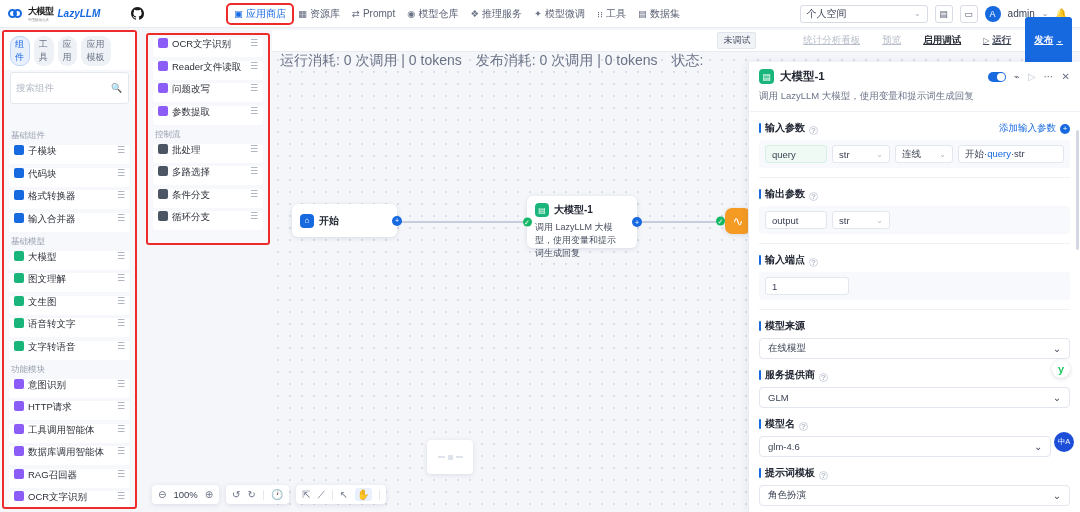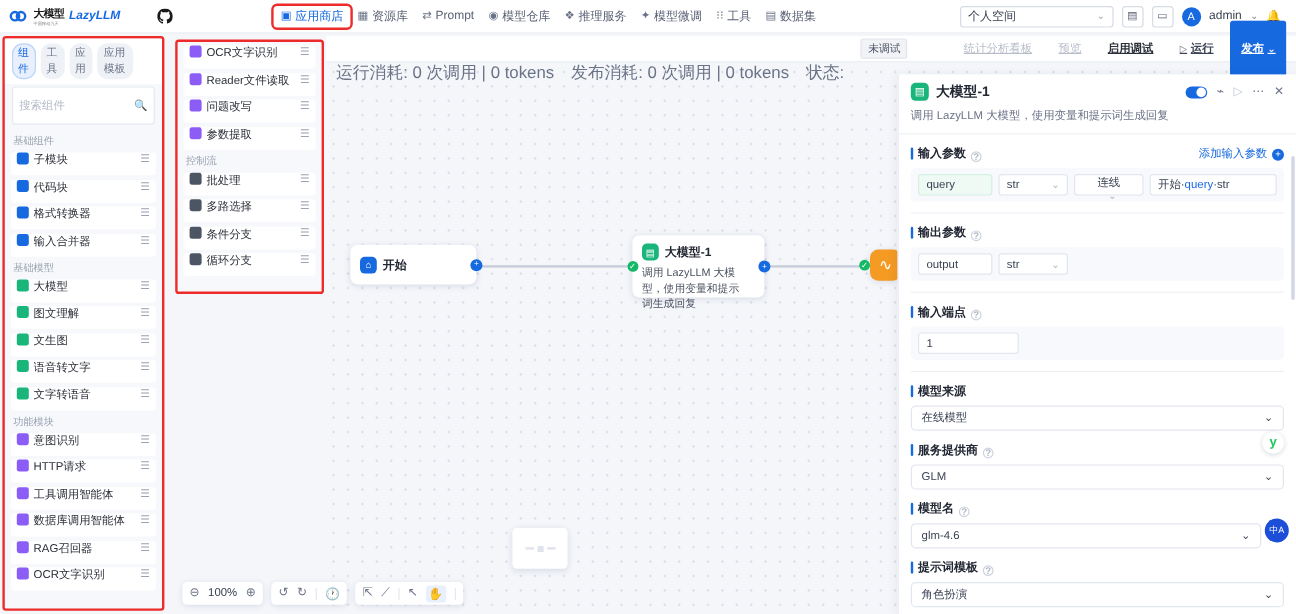--- a/index.html
+++ b/index.html
@@ -75,21 +75,21 @@
   .lp-tab.active:after {
     content:""; position: absolute; left: 0; right: 0; bottom: 0; height: 2px; background: #1769e0; border-radius: 2px;
   }
   .lp-collapse { margin-left: auto; font-size: 10px; color: #49506180; }
   .lp-chips { display: flex; gap: 4px; padding: 4px 24px 4px 6px; background:#fff;}
   .chip {
     font-size: 9px; padding: 2px 5px; border-radius: 9px; background: #eef1f6; color: #6b7387;
   }
   .chip.active { background: #e8f0fe; color: #1769e0; border: 1px solid #bcd4f7; padding: 1px 4px; }
   .lp-search {
-    margin: 2px 6px 4px 6px; height: 32px; background: #fff; border: 1px solid #e4e8ef;
+    margin: 2px 6px 22px 6px; height: 32px; background: #fff; border: 1px solid #e4e8ef;
     border-radius: 3px; display: flex; align-items: center; padding: 0 5px; justify-content: space-between;
   }
   .lp-search span { font-size: 9.5px; color: #b4bac7; }
   .lp-list { flex: 1; overflow: hidden; padding: 0 5px; }
   .lp-sec { font-size: 8.5px; color: #9aa1b1; margin: 4px 0 3px 2px; }
   .lp-item {
     height: 19px; background: #fff; border-radius: 3px; margin-bottom: 3.5px;
     display: flex; align-items: flex-start; padding: 0 5px; gap: 4px; cursor: pointer;
   }
   .lp-item .bico {
@@ -227,21 +227,21 @@
   .param-box {
     background: #f7f9fc; border-radius: 4px; padding: 5px 6px; display: flex; gap: 5px; align-items: center;
   }
   .fld {
     height: 18px; background: #fff; border: 1px solid #e2e6ee; border-radius: 3px;
     display: flex; align-items: center; padding: 0 6px; font-size: 9.5px; color: #3b4254;
     justify-content: space-between;
   }
   .fld .chev { color: #b0b7c5; font-size: 8px; margin-left: 6px; }
   .fld.green { background: #eefaf3; border-color: #d5f0e3; }
-  .w-name { width: 62px; } .w-type { width: 58px; } .w-mode { width: 58px; flex-direction: column; } .w-val { flex: 1; }
+  .w-name { width: 62px; } .w-type { width: 58px; } .w-mode { width: 58px; } .w-val { flex: 1; }
   .val-text .blue { color: #1769e0; }
   .full-fld {
     height: 21px; width: 100%; border: 1px solid #e2e6ee; border-radius: 4px; background: #fff;
     display: flex; align-items: center; padding: 0 8px; font-size: 9.5px; color: #3b4254;
     justify-content: space-between;
   }
   .row-gear { display: flex; align-items: center; gap: 8px; }
   .gear { font-size: 12px; color: #333; }
   .sec-divider { height: 1px; background: #eef0f5; margin: 9px 0 0 0; }
   .small-fld { width: 84px; }

